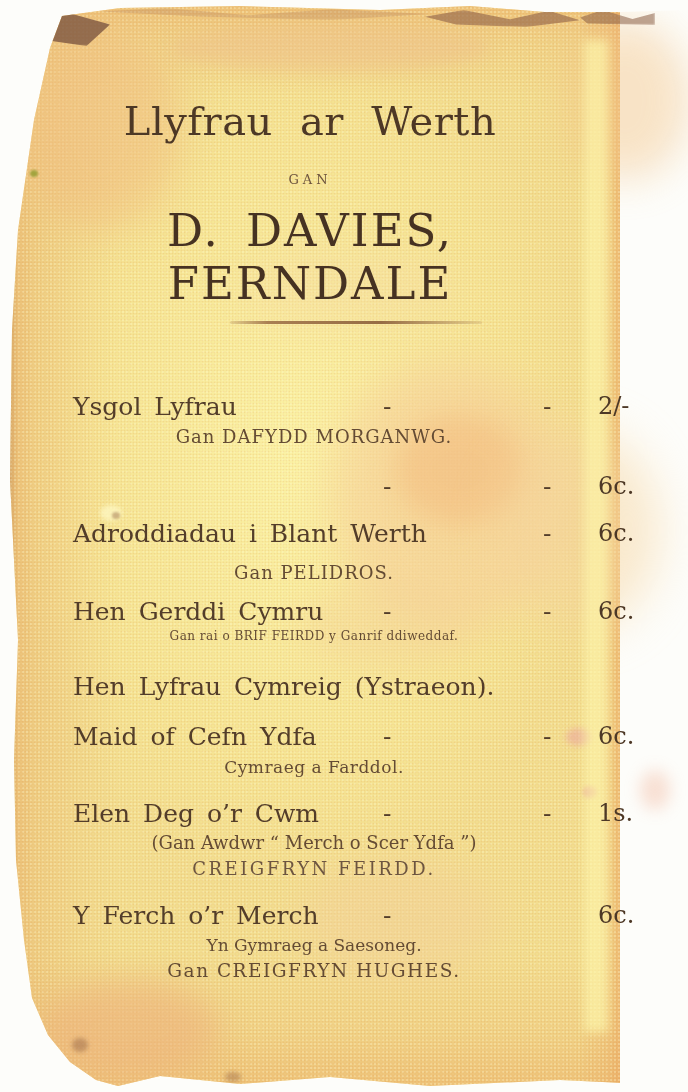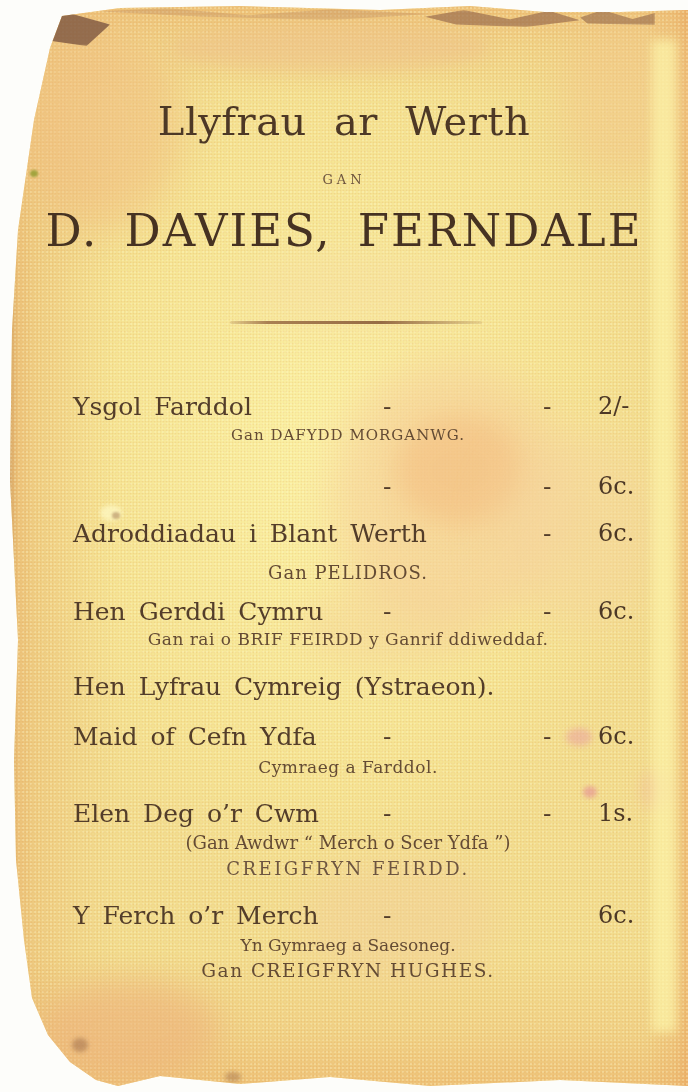--- a/index.html
+++ b/index.html
@@ -4,21 +4,21 @@
 <style>
   html,body{margin:0;padding:0;}
   body{
     width:688px;height:1092px;
     background:#fdfdfa;
     overflow:hidden;
     position:relative;
     font-family:"DejaVu Serif","Liberation Serif",serif;
   }
   .paper{
-    position:absolute;left:0;top:0;width:688px;height:1092px;
+    position:absolute;left:0;top:0;width:620px;height:1092px;
     background:
       radial-gradient(circle, rgba(222,138,58,0.16) 0.8px, transparent 1.1px) 0 0/3px 3px,
       radial-gradient(circle, rgba(255,252,210,0.30) 0.7px, transparent 1px) 1px 2px/4px 4px,
       linear-gradient(90deg, rgba(226,153,88,0.55), rgba(228,160,95,0.28) 35px, rgba(230,170,105,0.12) 80px, transparent 120px),
       linear-gradient(180deg, rgba(232,162,95,0.50), rgba(232,167,100,0.20) 45px, transparent 100px),
       linear-gradient(0deg, rgba(233,164,95,0.50), rgba(233,168,100,0.22) 60px, transparent 140px),
       linear-gradient(270deg, rgba(234,160,92,0.55), rgba(236,170,105,0.25) 14px, transparent 40px),
       radial-gradient(ellipse 60% 50% at 48% 42%, rgba(252,244,168,0.90), rgba(250,238,155,0.45) 55%, transparent 80%),
       #f2dd8f;
     clip-path:polygon(
@@ -80,47 +80,47 @@
   <div class="right-band"></div>
 
   <div class="txt center page-title">Llyfrau ar Werth</div>
   <div class="txt center byline">GAN</div>
   <div class="txt center seller">D. DAVIES, FERNDALE</div>
   <div class="divider"></div>
 
   <div>
 
     <div class="row" style="top:393px">
-      <span class="bt">Ysgol Farddol</span>
+      <span class="bt">Ysgol Lyfrau</span>
       <span class="d1">-</span>
       <span class="d2">-</span>
       <span class="pr">2/-</span>
     </div>
-    <div class="note" style="top:426px;font-size:15px;letter-spacing:1px;">Gan DAFYDD MORGANWG.</div>
+    <div class="note" style="top:426px;font-size:18px;letter-spacing:1px;">Gan DAFYDD MORGANWG.</div>
 
     <div class="row" style="top:473px">
       <span class="d1">-</span>
       <span class="d2">-</span>
       <span class="pr">6c.</span>
     </div>
 
     <div class="row" style="top:520px">
       <span class="bt">Adroddiadau i Blant Werth</span>
       <span class="d2">-</span>
       <span class="pr">6c.</span>
     </div>
     <div class="note" style="top:562px;font-size:18px;letter-spacing:1px;">Gan PELIDROS.</div>
 
     <div class="row" style="top:598px">
       <span class="bt">Hen Gerddi Cymru</span>
       <span class="d1">-</span>
       <span class="d2">-</span>
       <span class="pr">6c.</span>
     </div>
-    <div class="note" style="top:629px;font-size:17px;letter-spacing:0.5px;">Gan rai o BRIF FEIRDD y Ganrif ddiweddaf.</div>
+    <div class="note" style="top:629px;font-size:12px;letter-spacing:0.5px;">Gan rai o BRIF FEIRDD y Ganrif ddiweddaf.</div>
 
     <div class="row" style="top:673px">
       <span class="bt">Hen Lyfrau Cymreig (Ystraeon).</span>
     </div>
 
     <div class="row" style="top:723px">
       <span class="bt">Maid of Cefn Ydfa</span>
       <span class="d1">-</span>
       <span class="d2">-</span>
       <span class="pr">6c.</span>

